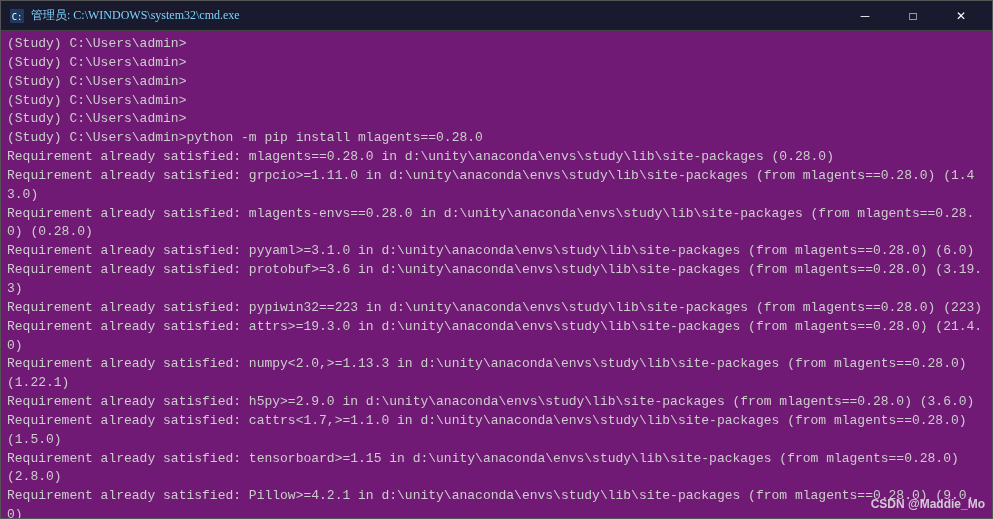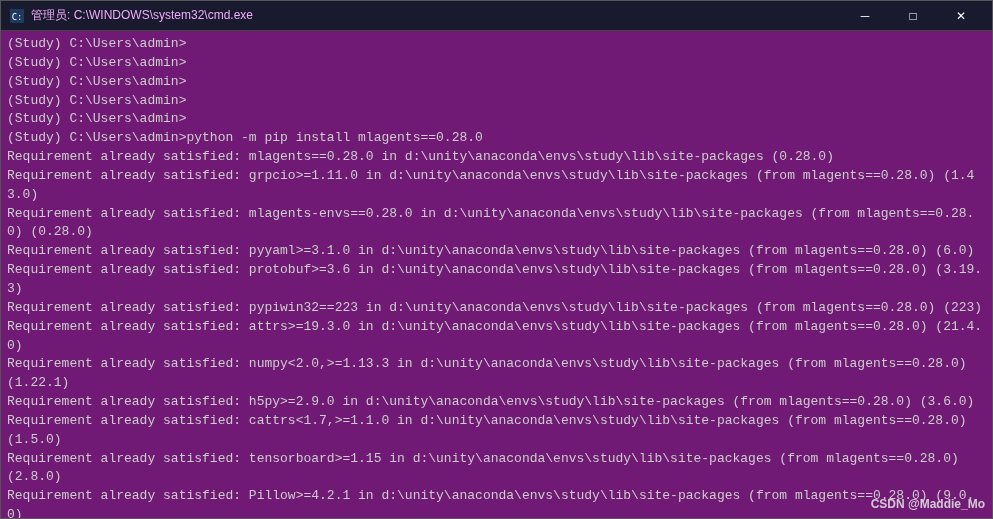--- a/index.html
+++ b/index.html
@@ -42,23 +42,23 @@
       align-items: center;
       justify-content: center;
     }
 
     .title-bar-icon svg {
       width: 14px;
       height: 14px;
     }
 
     .title-bar-text {
-      color: #f0abfc;
+      color: #7dd3fc;
       font-size: 12px;
-      font-family: Liberation Sans, sans-serif;
+      font-family: Liberation Serif, serif;
       flex: 1;
     }
 
     .title-bar-controls {
       display: flex;
       gap: 2px;
     }
 
     .title-bar-btn {
       width: 46px;

